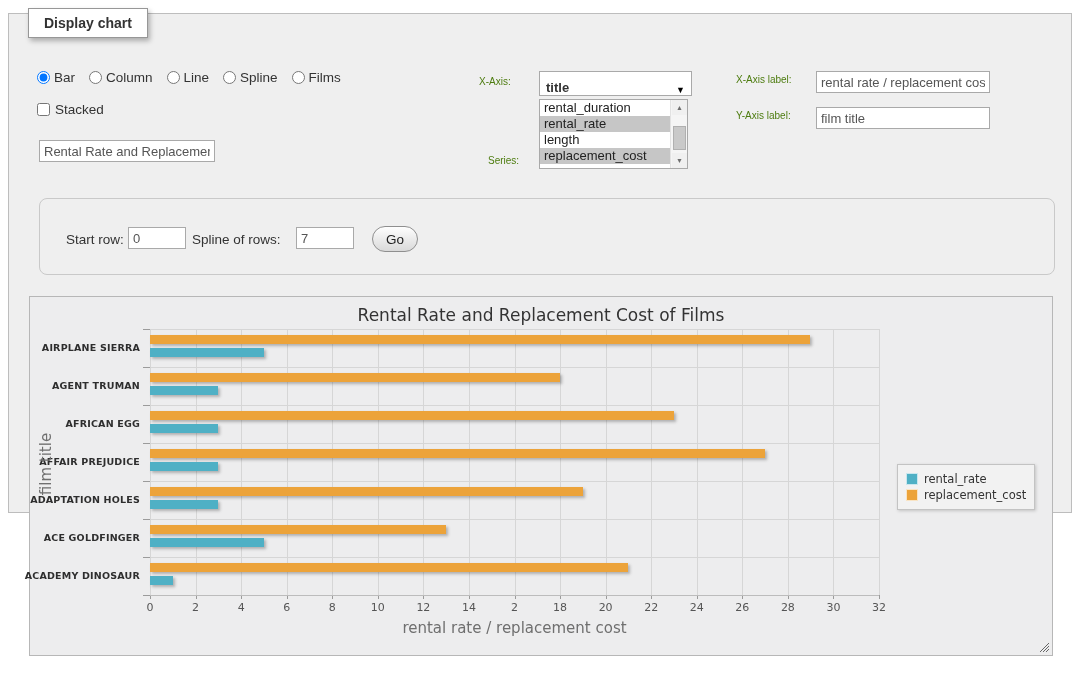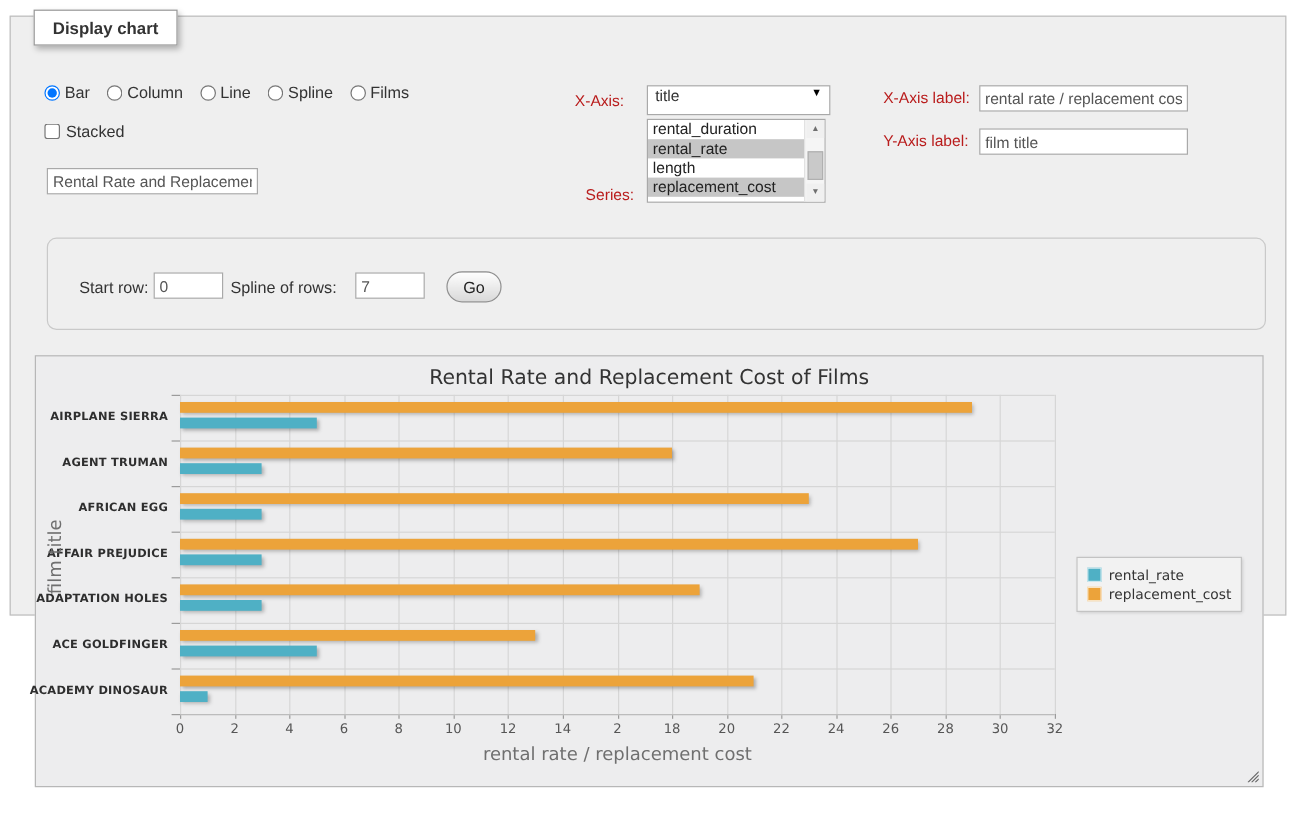--- a/index.html
+++ b/index.html
@@ -14,29 +14,29 @@
   .radio-row { position:absolute; left:28px; top:56px; font-size:13.5px; color:#333;
     display:flex; align-items:center; gap:4px; }
   .radio-row label { margin-right:10px; }
   .check-row { position:absolute; left:28px; top:88px; font-size:13.5px; color:#333;
     display:flex; align-items:center; gap:5px; }
 
   input[type=text] { border:1px solid #a9a9a9; background:#fff; font-size:13px; color:#555;
     padding:2px 4px; height:22px; font-family:"Liberation Sans",sans-serif; }
   .title-input { position:absolute; left:30px; top:126px; width:176px; }
 
-  .lbl { position:absolute; font-size:13px; color:#b91c1c; }
+  .lbl { position:absolute; font-size:10px; color:#4d7c0f; }
   #xaxis-lbl   { left:470px; top:62px; }
   #series-lbl  { left:479px; top:141px; }
   #xaxis-label-lbl { left:727px; top:60px; }
   #yaxis-label-lbl { left:727px; top:96px; }
 
   .fake-select { position:absolute; left:530px; top:57px; width:153px; height:25px;
     background:#fff; border:1px solid #a9a9a9; font-size:13px; color:#333;
-    display:flex; align-items:flex-start; padding:0 6px; cursor:default; }
+    display:flex; align-items:flex-end; padding:0 6px; cursor:default;font-weight:bold; }
   .fake-select .arr { margin-left:auto; font-size:9px; color:#000; }
 
   .listbox { position:absolute; left:530px; top:85px; width:149px; height:70px;
     background:#fff; border:1px solid #a9a9a9; overflow:hidden; font-size:13px; color:#222; }
   .listbox .opt { height:16px; line-height:16px; padding:0 4px; white-space:nowrap; width:131px; }
   .listbox .opt.selected { background:#c6c6c6; }
   .lb-scroll { position:absolute; right:0; top:0; bottom:0; width:17px; background:#f5f5f5; border-left:1px solid #e2e2e2; }
   .lb-btn { position:absolute; left:1px; width:15px; height:15px; background:#f0f0f0; color:#6f6f6f;
     font-size:7px; text-align:center; line-height:15px; }
   .lb-btn.up { top:0; } .lb-btn.down { bottom:0; }

